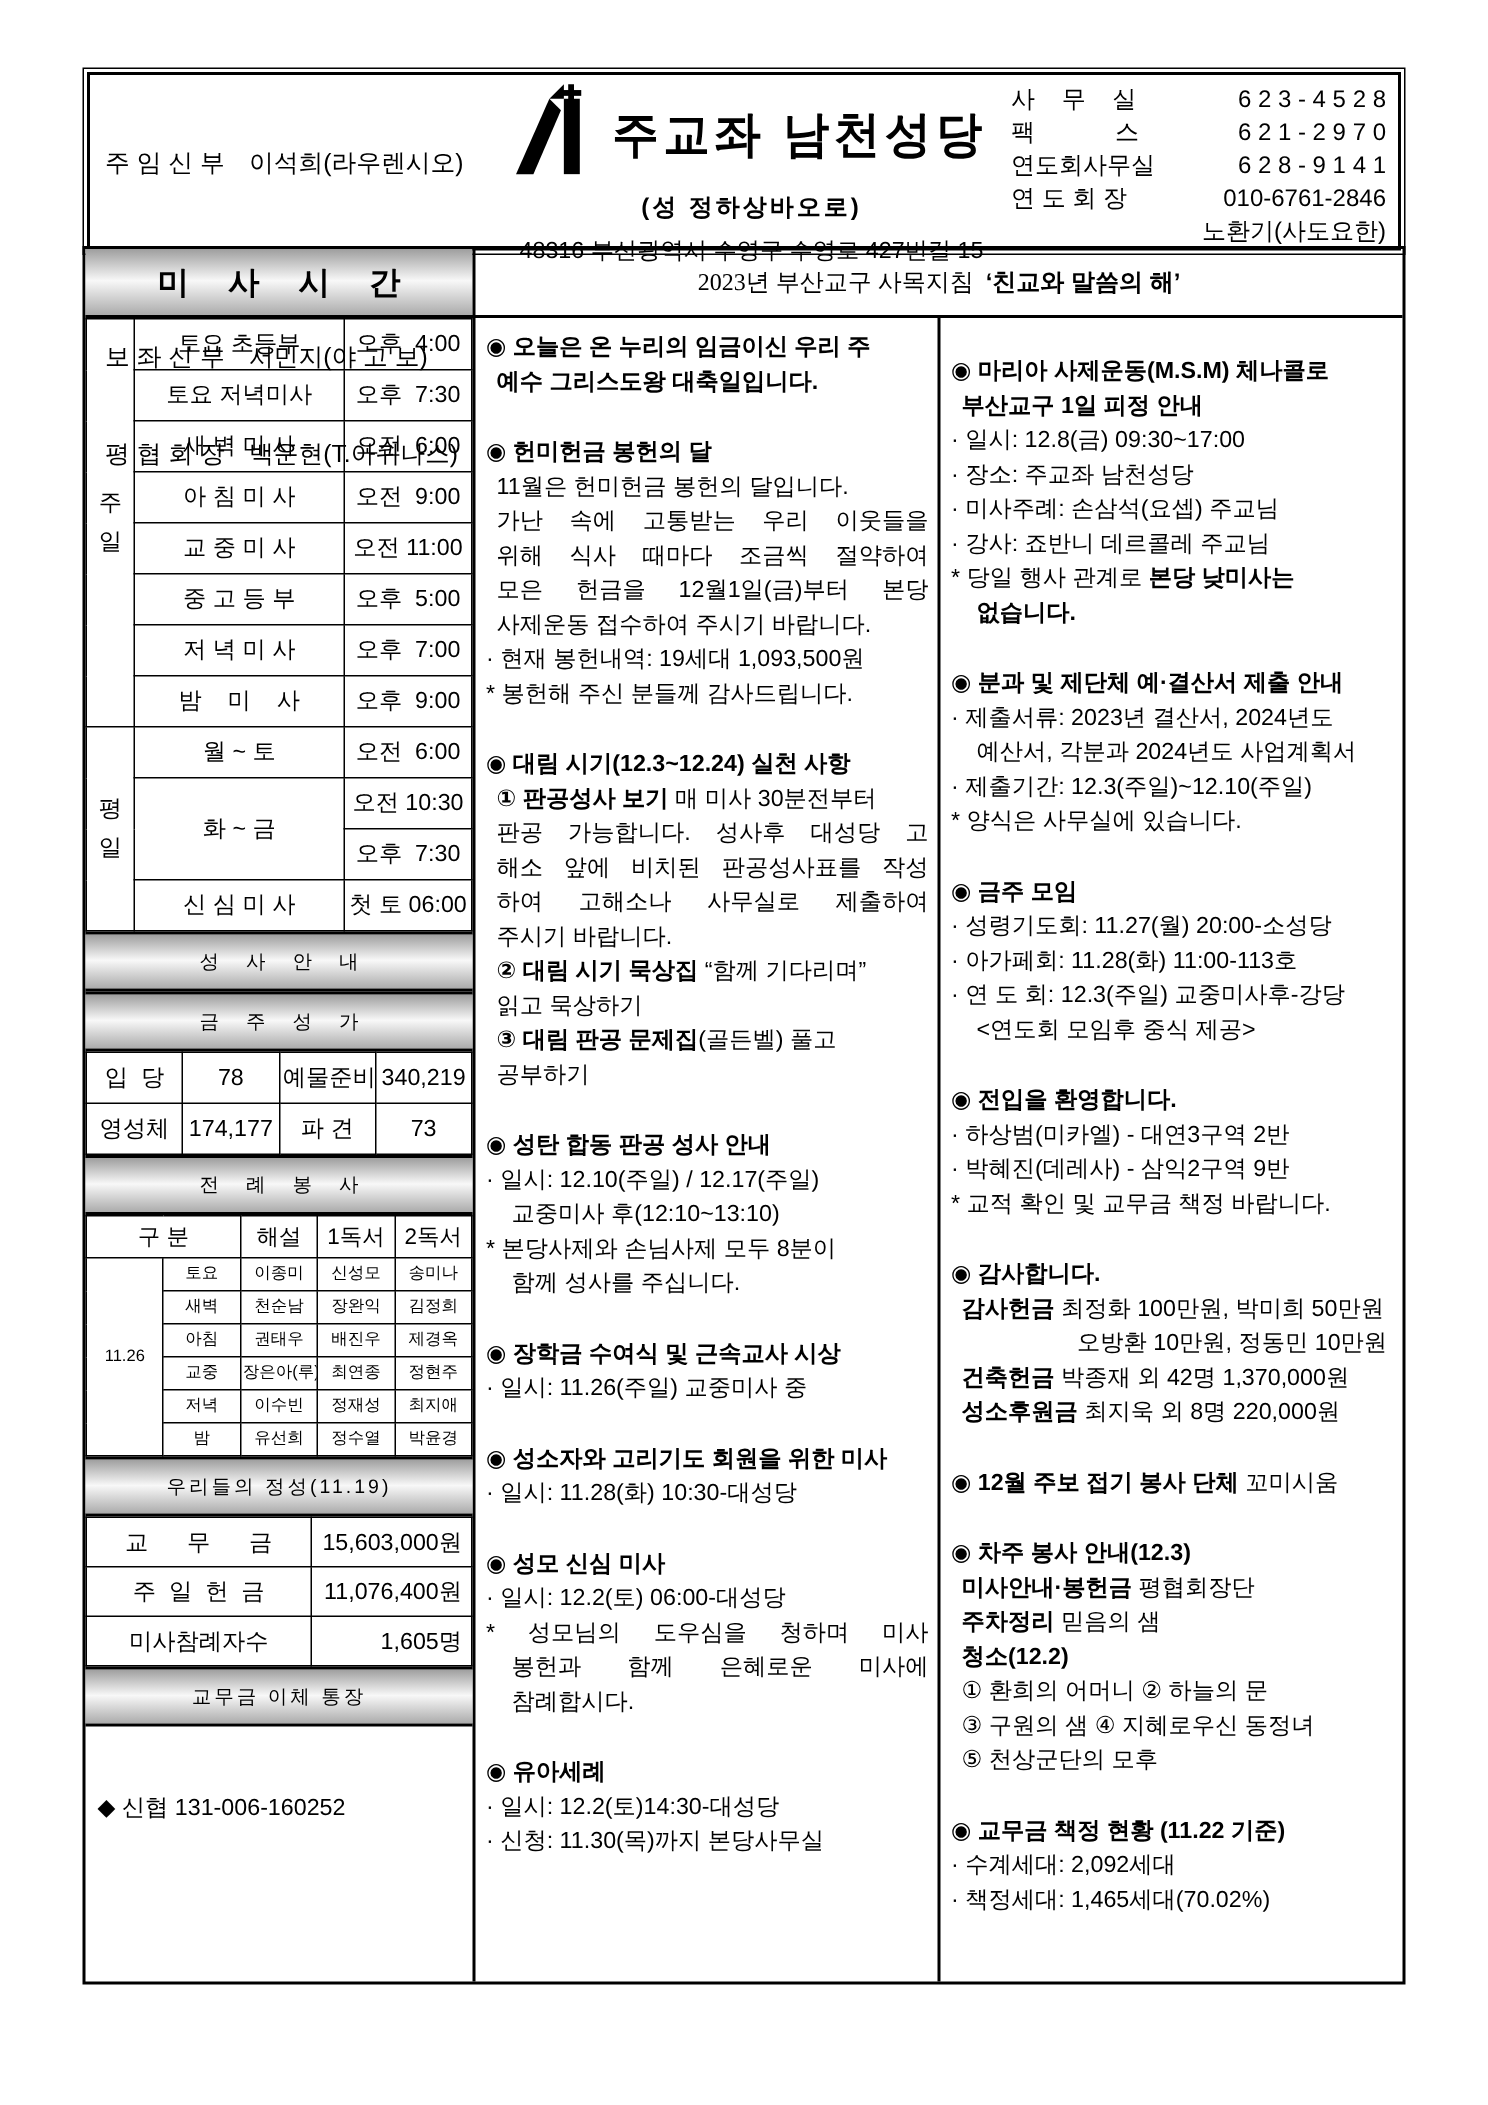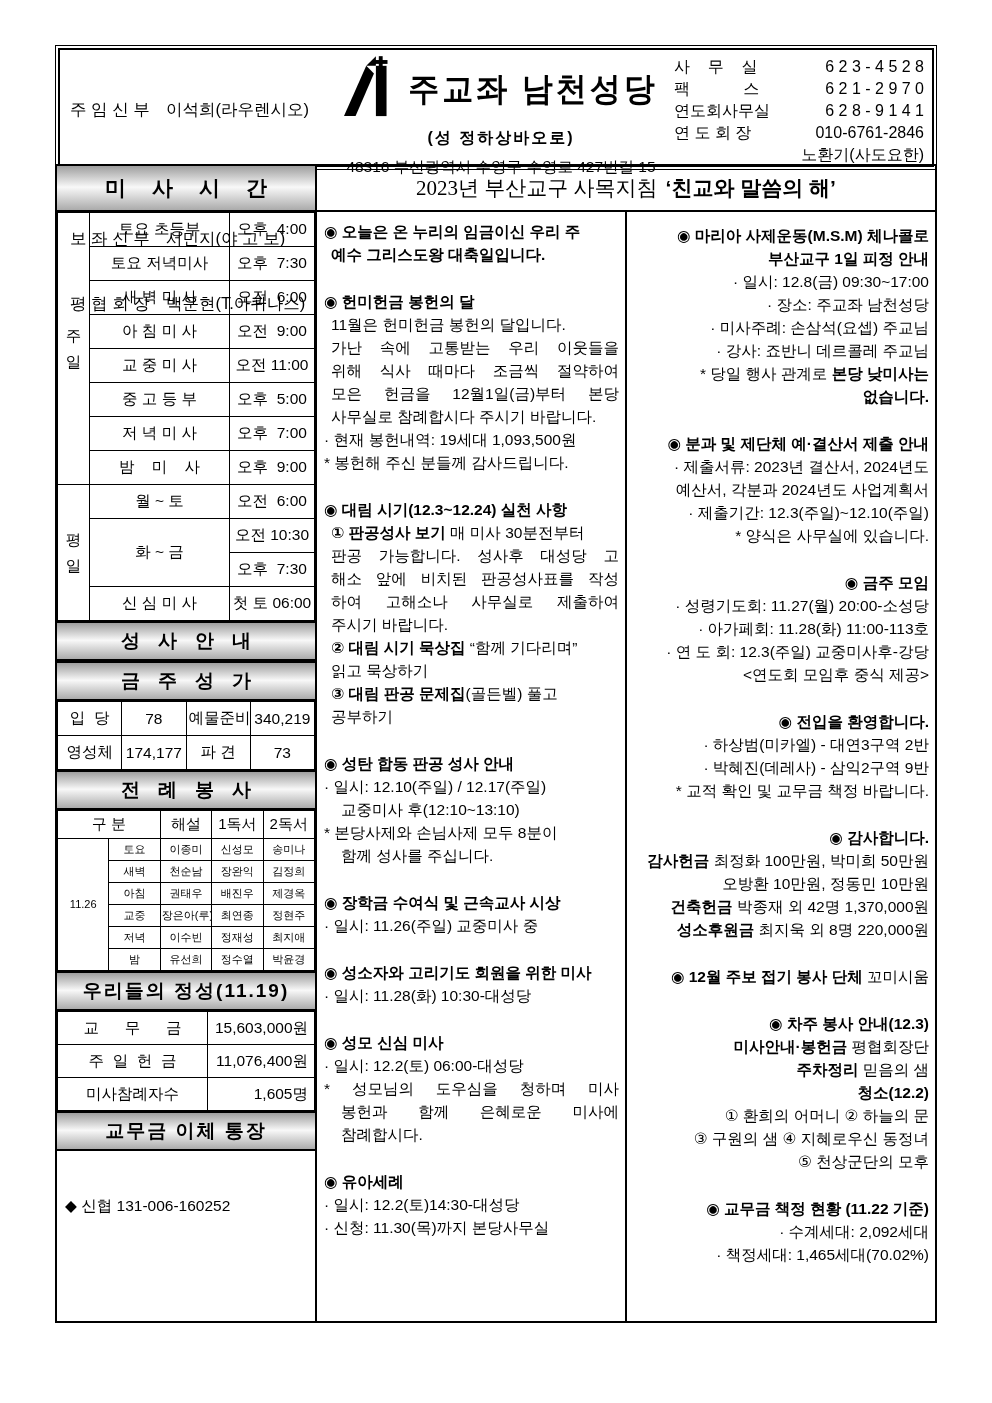--- a/index.html
+++ b/index.html
@@ -23,30 +23,30 @@
   .contact-row{display:flex;justify-content:space-between;white-space:pre;}
   .contact-extra{text-align:right;white-space:pre;}
   
   .main-box{position:absolute;left:55px;top:164px;width:882px;height:1159px;
             border:2.5px solid #000;box-sizing:border-box;display:flex;flex-direction:column;}
   .masthead{display:flex;height:44px;border-bottom:2px solid #000;flex:none;}
   .masthead-left{width:260px;box-sizing:border-box;border-right:2px solid #000;
                  display:flex;align-items:center;justify-content:center;
                  font-size:21px;font-weight:bold;letter-spacing:26px;padding-left:26px;
                  background:linear-gradient(#9e9e9e,#f8f8f8 48%,#ababab);}
-  .masthead-right{flex:1;display:flex;align-items:center;justify-content:center;font-size:21px;white-space:pre;}
+  .masthead-right{flex:1;display:flex;align-items:center;justify-content:center;font-size:16px;white-space:pre;}
   .masthead-prefix{font-family:"Liberation Serif","DejaVu Serif",serif;}
   .masthead-emph{font-weight:bold;margin-left:8px;}
   .cols{flex:1;display:flex;min-height:0;}
   .col-left{width:260px;box-sizing:border-box;border-right:2px solid #000;display:flex;flex-direction:column;}
   .col-mid{width:310px;box-sizing:border-box;border-right:2px solid #000;padding:8px 6px 0 7px;}
-  .col-right{flex:1;box-sizing:border-box;padding:12px 6px 0 7px;text-align:right;}
+  .col-right{flex:1;box-sizing:border-box;padding:24px 6px 0 7px;}
   
   .sec-hdr{height:36px;flex:none;border-top:2px solid #000;border-bottom:2px solid #000;
-           display:flex;align-items:center;justify-content:center;font-size:19px;font-weight:bold;
+           display:flex;align-items:center;justify-content:center;font-size:13px;font-weight:normal;
            background:linear-gradient(#9e9e9e,#f8f8f8 48%,#ababab);}
   .ls18{letter-spacing:18px;padding-left:18px;}
   .ls2{letter-spacing:2px;}
   table{border-collapse:collapse;width:100%;table-layout:fixed;}
   td,th{border:1.5px solid #000;font-size:15.5px;text-align:center;vertical-align:middle;
         padding:0 2px;box-sizing:border-box;font-weight:normal;white-space:pre;overflow:hidden;}
   .t-mass td{height:34px;}
   .t-mass .gcol{width:32px;}
   .t-mass .ncol{width:140px;}
   .t-sac td{height:34px;}
@@ -305,21 +305,21 @@
           <div class="section">
             <div class="ln"><span class="bd">◉ 오늘은 온 누리의 임금이신 우리 주</span></div>
             <div class="ln cont"><span class="bd">예수 그리스도왕 대축일입니다.</span></div>
           </div>
           <div class="section">
             <div class="ln"><span class="bd">◉ 헌미헌금 봉헌의 달</span></div>
             <div class="ln cont">11월은 헌미헌금 봉헌의 달입니다.</div>
             <div class="ln cont j">가난 속에 고통받는 우리 이웃들을</div>
             <div class="ln cont j">위해 식사 때마다 조금씩 절약하여</div>
             <div class="ln cont j">모은 헌금을 12월1일(금)부터 본당</div>
-            <div class="ln cont">사무실로 참례합시다 주시기 바랍니다.</div>
+            <div class="ln cont">사제운동 접수하여 주시기 바랍니다.</div>
             <div class="ln">· 현재 봉헌내역: 19세대 1,093,500원</div>
             <div class="ln">* 봉헌해 주신 분들께 감사드립니다.</div>
           </div>
           <div class="section">
             <div class="ln"><span class="bd">◉ 대림 시기(12.3~12.24) 실천 사항</span></div>
             <div class="ln cont"><span class="bd">① 판공성사 보기</span><span> 매 미사 30분전부터</span></div>
             <div class="ln cont j">판공 가능합니다. 성사후 대성당 고</div>
             <div class="ln cont j">해소 앞에 비치된 판공성사표를 작성</div>
             <div class="ln cont j">하여 고해소나 사무실로 제출하여</div>
             <div class="ln cont">주시기 바랍니다.</div>

